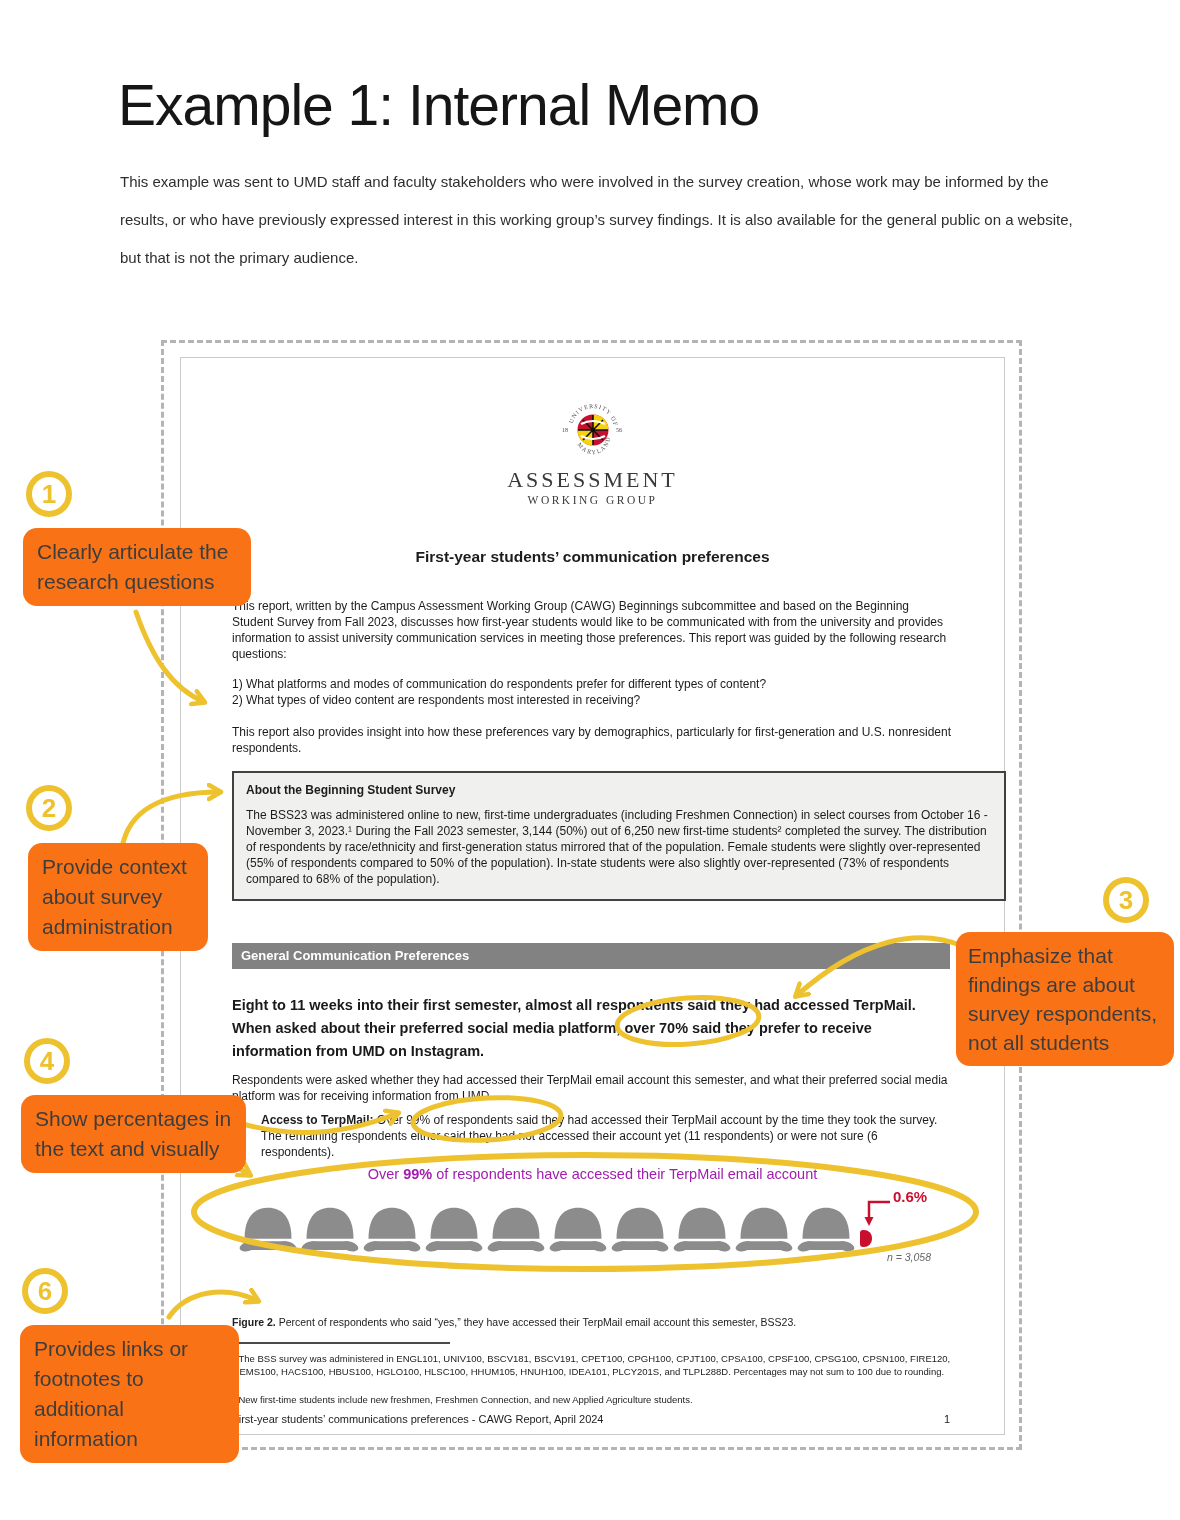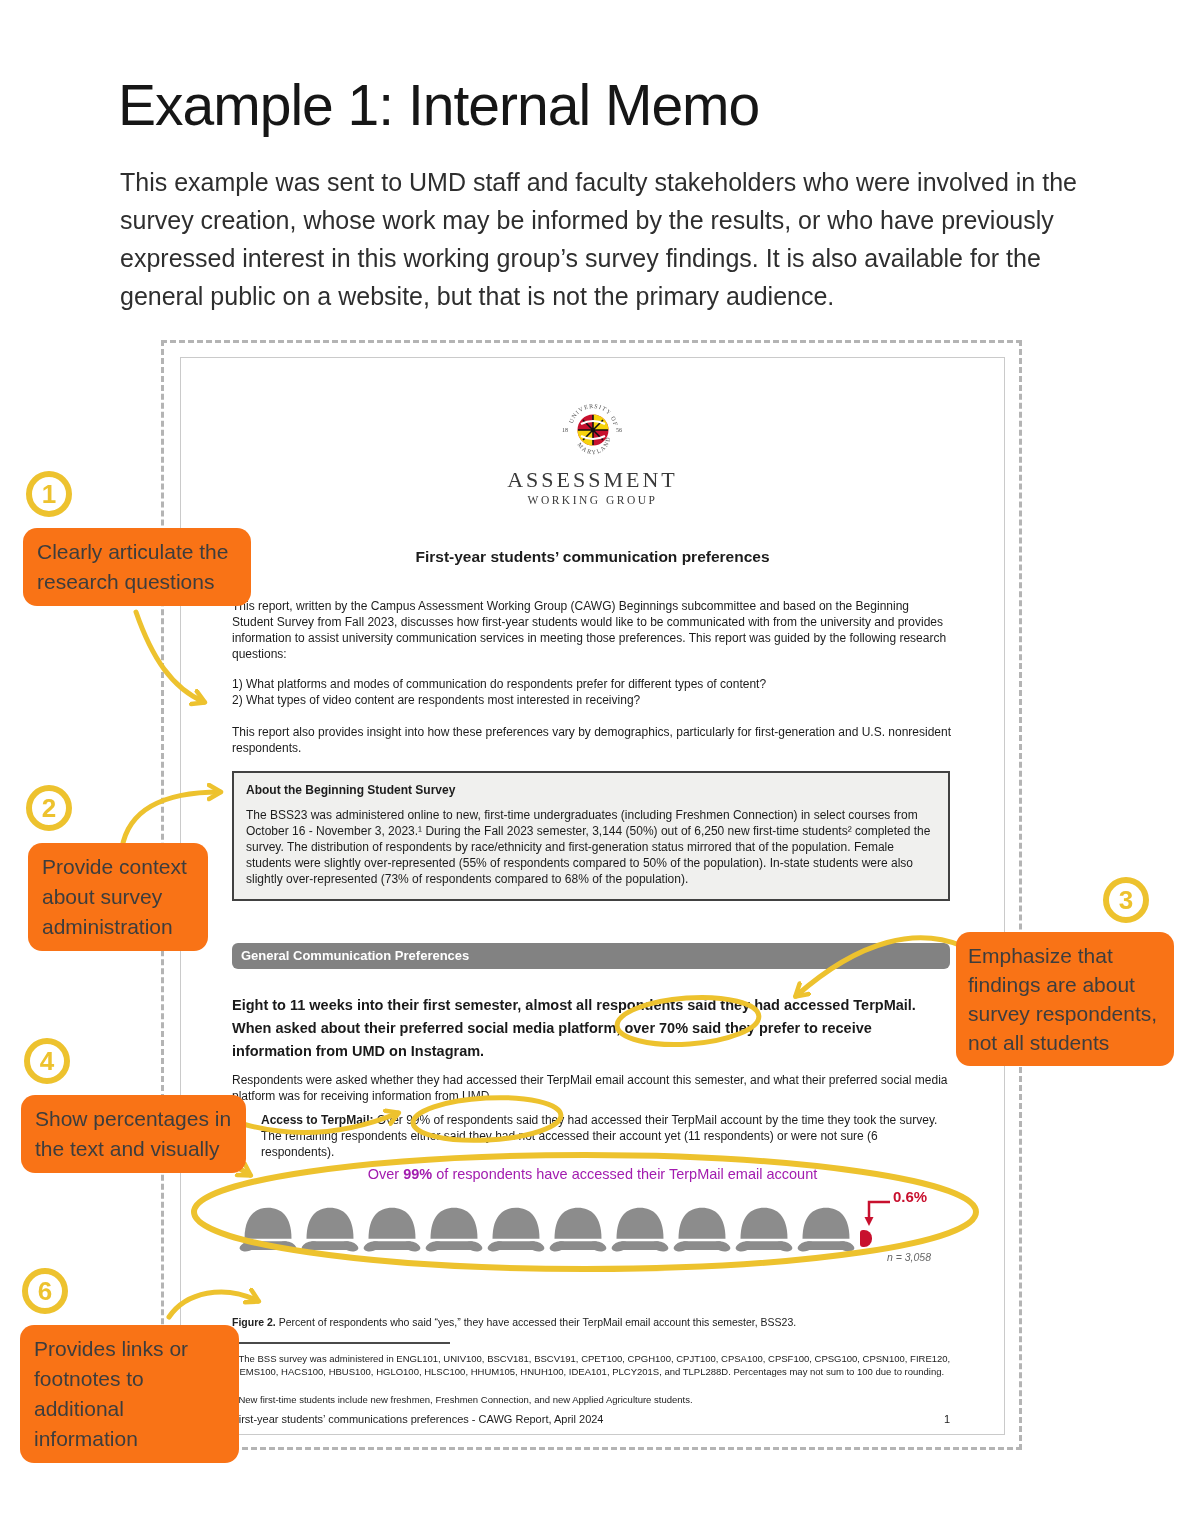--- a/index.html
+++ b/index.html
@@ -1,42 +1,42 @@
 <!DOCTYPE html>
 <html><head>
 <meta charset="utf-8">
 <style>
   html,body{margin:0;padding:0;background:#ffffff;}
   body{width:1180px;height:1520px;position:relative;font-family:"Liberation Sans",sans-serif;color:#1c1c1c;}
   .canvas{position:absolute;left:0;top:0;width:1180px;height:1520px;overflow:hidden;}
 
   
   .page-title{position:absolute;left:118px;top:72px;font-size:57px;font-weight:400;color:#161616;letter-spacing:-1px;}
-  .page-intro{position:absolute;left:120px;top:163px;width:958px;font-size:25px;line-height:38px;color:#2e2e2e;}
+  .page-intro{position:absolute;left:120px;top:163px;width:958px;font-size:15px;line-height:38px;color:#2e2e2e;}
 
   
   .doc-dashed{position:absolute;left:161px;top:340px;width:861px;height:1110px;border:3px dashed #b4b4b4;box-sizing:border-box;z-index:1;}
   .doc-page{position:absolute;left:180px;top:357px;width:825px;height:1078px;background:#fff;border:1px solid #cacaca;box-sizing:border-box;z-index:2;}
 
   .memo-logo{position:absolute;left:0;right:0;top:38px;text-align:center;}
   .logo-org1{font-size:12px;letter-spacing:5px;color:#333;margin-top:5px;}
   .logo-org2{font-family:"Liberation Serif",serif;font-size:22px;letter-spacing:3px;color:#3a3a3a;margin-top:1px;}
   .logo-org3{font-family:"Liberation Serif",serif;font-size:11.5px;letter-spacing:2.5px;color:#3a3a3a;margin-top:1px;}
 
   .memo-title{position:absolute;left:0;right:0;top:190px;text-align:center;font-size:15.5px;font-weight:bold;}
 
   .body-text{font-size:12px;line-height:16px;color:#1c1c1c;}
   .memo-para1{position:absolute;left:51px;top:240px;width:720px;}
   .memo-questions{position:absolute;left:51px;top:318px;width:720px;}
   .memo-para2{position:absolute;left:51px;top:366px;width:720px;}
 
-  .about-box{position:absolute;left:51px;top:413px;width:718px;box-sizing:border-box;background:#f0f0ee;border:2px solid #414141;padding:10px 12px 12px 12px;}
+  .about-box{position:absolute;left:51px;top:413px;width:774px;box-sizing:border-box;background:#f0f0ee;border:2px solid #414141;padding:10px 12px 12px 12px;}
   .about-heading{font-size:12px;font-weight:bold;margin-bottom:10px;}
 
-  .section-bar{position:absolute;left:51px;top:585px;width:718px;height:26px;box-sizing:border-box;background:#828282;color:#ffffff;font-weight:bold;font-size:13px;line-height:26px;padding-left:9px;border-radius:6px;}
+  .section-bar{position:absolute;left:51px;top:585px;width:718px;height:26px;box-sizing:border-box;background:#828282;color:#ffffff;font-weight:bold;font-size:13px;line-height:26px;padding-left:9px;}
 
   .key-finding{position:absolute;left:51px;top:636px;width:697px;font-size:14.5px;font-weight:bold;line-height:23px;color:#1a1a1a;}
   .respondents-para{position:absolute;left:51px;top:714px;width:720px;}
 
   .bullet{position:absolute;left:51px;top:754px;width:718px;display:flex;}
   .bullet-glyph{width:29px;font-weight:bold;font-size:12px;line-height:16px;padding-left:6px;box-sizing:border-box;}
   .bullet-text{flex:1;font-size:12px;line-height:16px;}
   .bold-lead{font-weight:bold;}
 
   .figure-heading{position:absolute;left:0;right:0;top:808px;text-align:center;font-size:14.5px;color:#a21caf;}

